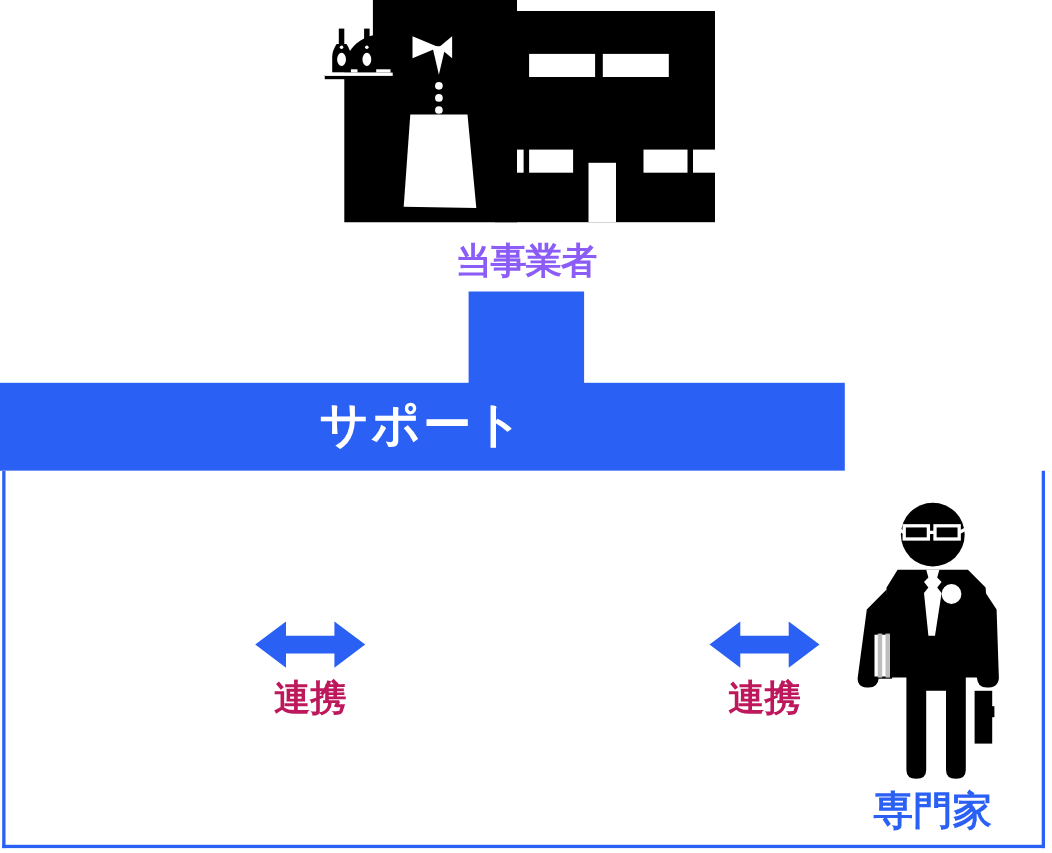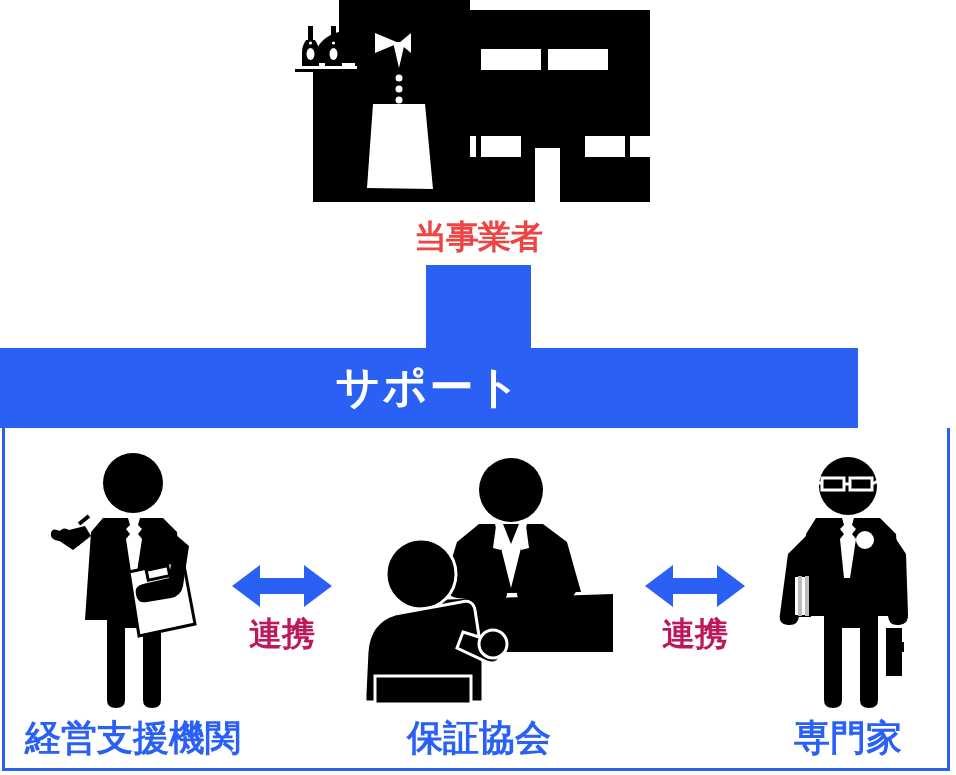--- a/index.html
+++ b/index.html
@@ -34,40 +34,40 @@
   
   .connector-label {
     position: absolute;
     left: 378px;
     top: 219px;
     width: 200px;
     text-align: center;
     font-size: 33px;
     font-weight: bold;
     line-height: 36px;
-    color: #ef4444;
+    color: #8b5cf6;
     letter-spacing: -1px;
     white-space: nowrap;
     overflow: hidden;
   }
   .connector-bar {
     position: absolute;
     left: 426px;
     top: 265px;
     width: 105px;
     height: 85px;
     background: #2B60F5;
   }
 
   
   .support-band {
     position: absolute;
     left: 0px;
     top: 348px;
-    width: 858px;
+    width: 768px;
     height: 80px;
     background: #2B60F5;
     display: flex;
     align-items: center;
     justify-content: center;
   }
   .support-band-label {
     color: #ffffff;
     font-size: 44px;
     font-weight: bold;
@@ -188,84 +188,28 @@
 
   <div class="connector-label">当事業者</div>
   <div class="connector-bar"></div>
 
   <div class="support-band">
     <span class="support-band-label">サポート</span>
   </div>
 
   <div class="panel">
 
-    <div class="actor actor-left">
-      <div class="actor-art">
-        <svg viewBox="0 0 180 260" width="180" height="260" aria-hidden="true">
-
-          <circle cx="90" cy="33" r="30" fill="#000000"></circle>
-
-          <path d="M60,68 L120,68 L134,82 L140,170 L118,170 L118,250
-                   q0,8 -9,8 q-9,0 -9,-8 L100,178 L82,178 L82,250
-                   q0,8 -9,8 q-9,0 -9,-8 L64,170 L42,170 L48,82 Z" fill="#000000"></path>
-
-          <path d="M85,68 L97,68 L95,75 L99,79 L95,84 L99,89 L94,122 L88,122 L83,89 L87,84 L83,79 L87,75 Z" fill="#ffffff"></path>
-
-          <path d="M48,86 L30,100 L18,92 q-6,-4 -2,-10 q4,-6 10,-2 L42,76 Z" fill="#000000"></path>
-          <path d="M38,88 L14,80 q-5,-2 -6,3 q-1,5 4,7 L36,96 Z" fill="#000000"></path>
-
-          <path d="M36,74 L46,66" stroke="#000000" stroke-width="4" fill="none"></path>
-
-          <g>
-            <path d="M86,122 L140,110 L152,174 L96,186 Z" fill="#ffffff" stroke="#000000" stroke-width="3"></path>
-            <rect x="104" y="118" width="22" height="10" fill="#ffffff" stroke="#000000" stroke-width="3" transform="rotate(-12 115 123)"></rect>
-          </g>
-
-          <path d="M132,84 L146,96 L140,136 q-2,10 -12,12 L104,152 q-9,2 -11,-7 q-2,-9 7,-11 L126,128 Z" fill="#000000"></path>
-        </svg>
-      </div>
-      <div class="actor-label">経営支援機関</div>
-    </div>
 
     <div class="link-group link-left">
       <svg class="link-arrow" viewBox="0 0 104 50" width="104" height="50" aria-hidden="true">
         <path d="M2,25 L30,4 L30,17 L74,17 L74,4 L102,25 L74,46 L74,33 L30,33 L30,46 Z" fill="#2B60F5"></path>
       </svg>
       <div class="link-label">連携</div>
     </div>
 
-    <div class="actor actor-center">
-      <div class="actor-art">
-        <svg viewBox="0 0 268 260" width="268" height="260" aria-hidden="true">
-
-          <circle cx="166" cy="46" r="32" fill="#000000"></circle>
-
-          <path d="M134,80 L198,80 L222,98 L236,148 L96,150 L112,98 Z" fill="#000000"></path>
-
-          <path d="M150,80 L166,144 L182,80 L174,80 L166,100 L158,80 Z" fill="#ffffff"></path>
-          <path d="M151,82 L148,104 L156,106 L160,86 Z" fill="#ffffff"></path>
-          <path d="M181,82 L184,104 L176,106 L172,86 Z" fill="#ffffff"></path>
-
-          <path d="M118,102 L104,140 q-4,12 8,14 L150,158 q11,2 12,-8 q1,-10 -10,-11 L128,134 Z" fill="#000000"></path>
-          <path d="M214,102 L230,140 q4,12 -8,14 L184,158 q-11,2 -12,-8 q-1,-10 10,-11 L206,134 Z" fill="#000000"></path>
-
-          <path d="M86,156 L268,150 L268,208 L150,208 Z" fill="#000000"></path>
-
-          <circle cx="76" cy="130" r="35" fill="#000000" stroke="#ffffff" stroke-width="3"></circle>
-
-          <path d="M20,250 L22,208 q2,-30 28,-38 L116,158 q12,-3 14,8 L138,218 L138,258 L20,258 Z" fill="#000000" stroke="#ffffff" stroke-width="3"></path>
-
-          <path d="M118,188 L150,198 q10,4 6,14 q-4,10 -14,6 L112,204 Z" fill="#000000" stroke="#ffffff" stroke-width="3"></path>
-          <circle cx="148" cy="200" r="14" fill="#000000" stroke="#ffffff" stroke-width="3"></circle>
-
-          <rect x="30" y="232" width="96" height="28" fill="#000000" stroke="#ffffff" stroke-width="3"></rect>
-        </svg>
-      </div>
-      <div class="actor-label">保証協会</div>
-    </div>
 
     <div class="link-group link-right">
       <svg class="link-arrow" viewBox="0 0 104 50" width="104" height="50" aria-hidden="true">
         <path d="M2,25 L30,4 L30,17 L74,17 L74,4 L102,25 L74,46 L74,33 L30,33 L30,46 Z" fill="#2B60F5"></path>
       </svg>
       <div class="link-label">連携</div>
     </div>
 
     <div class="actor actor-right">
       <div class="actor-art">

